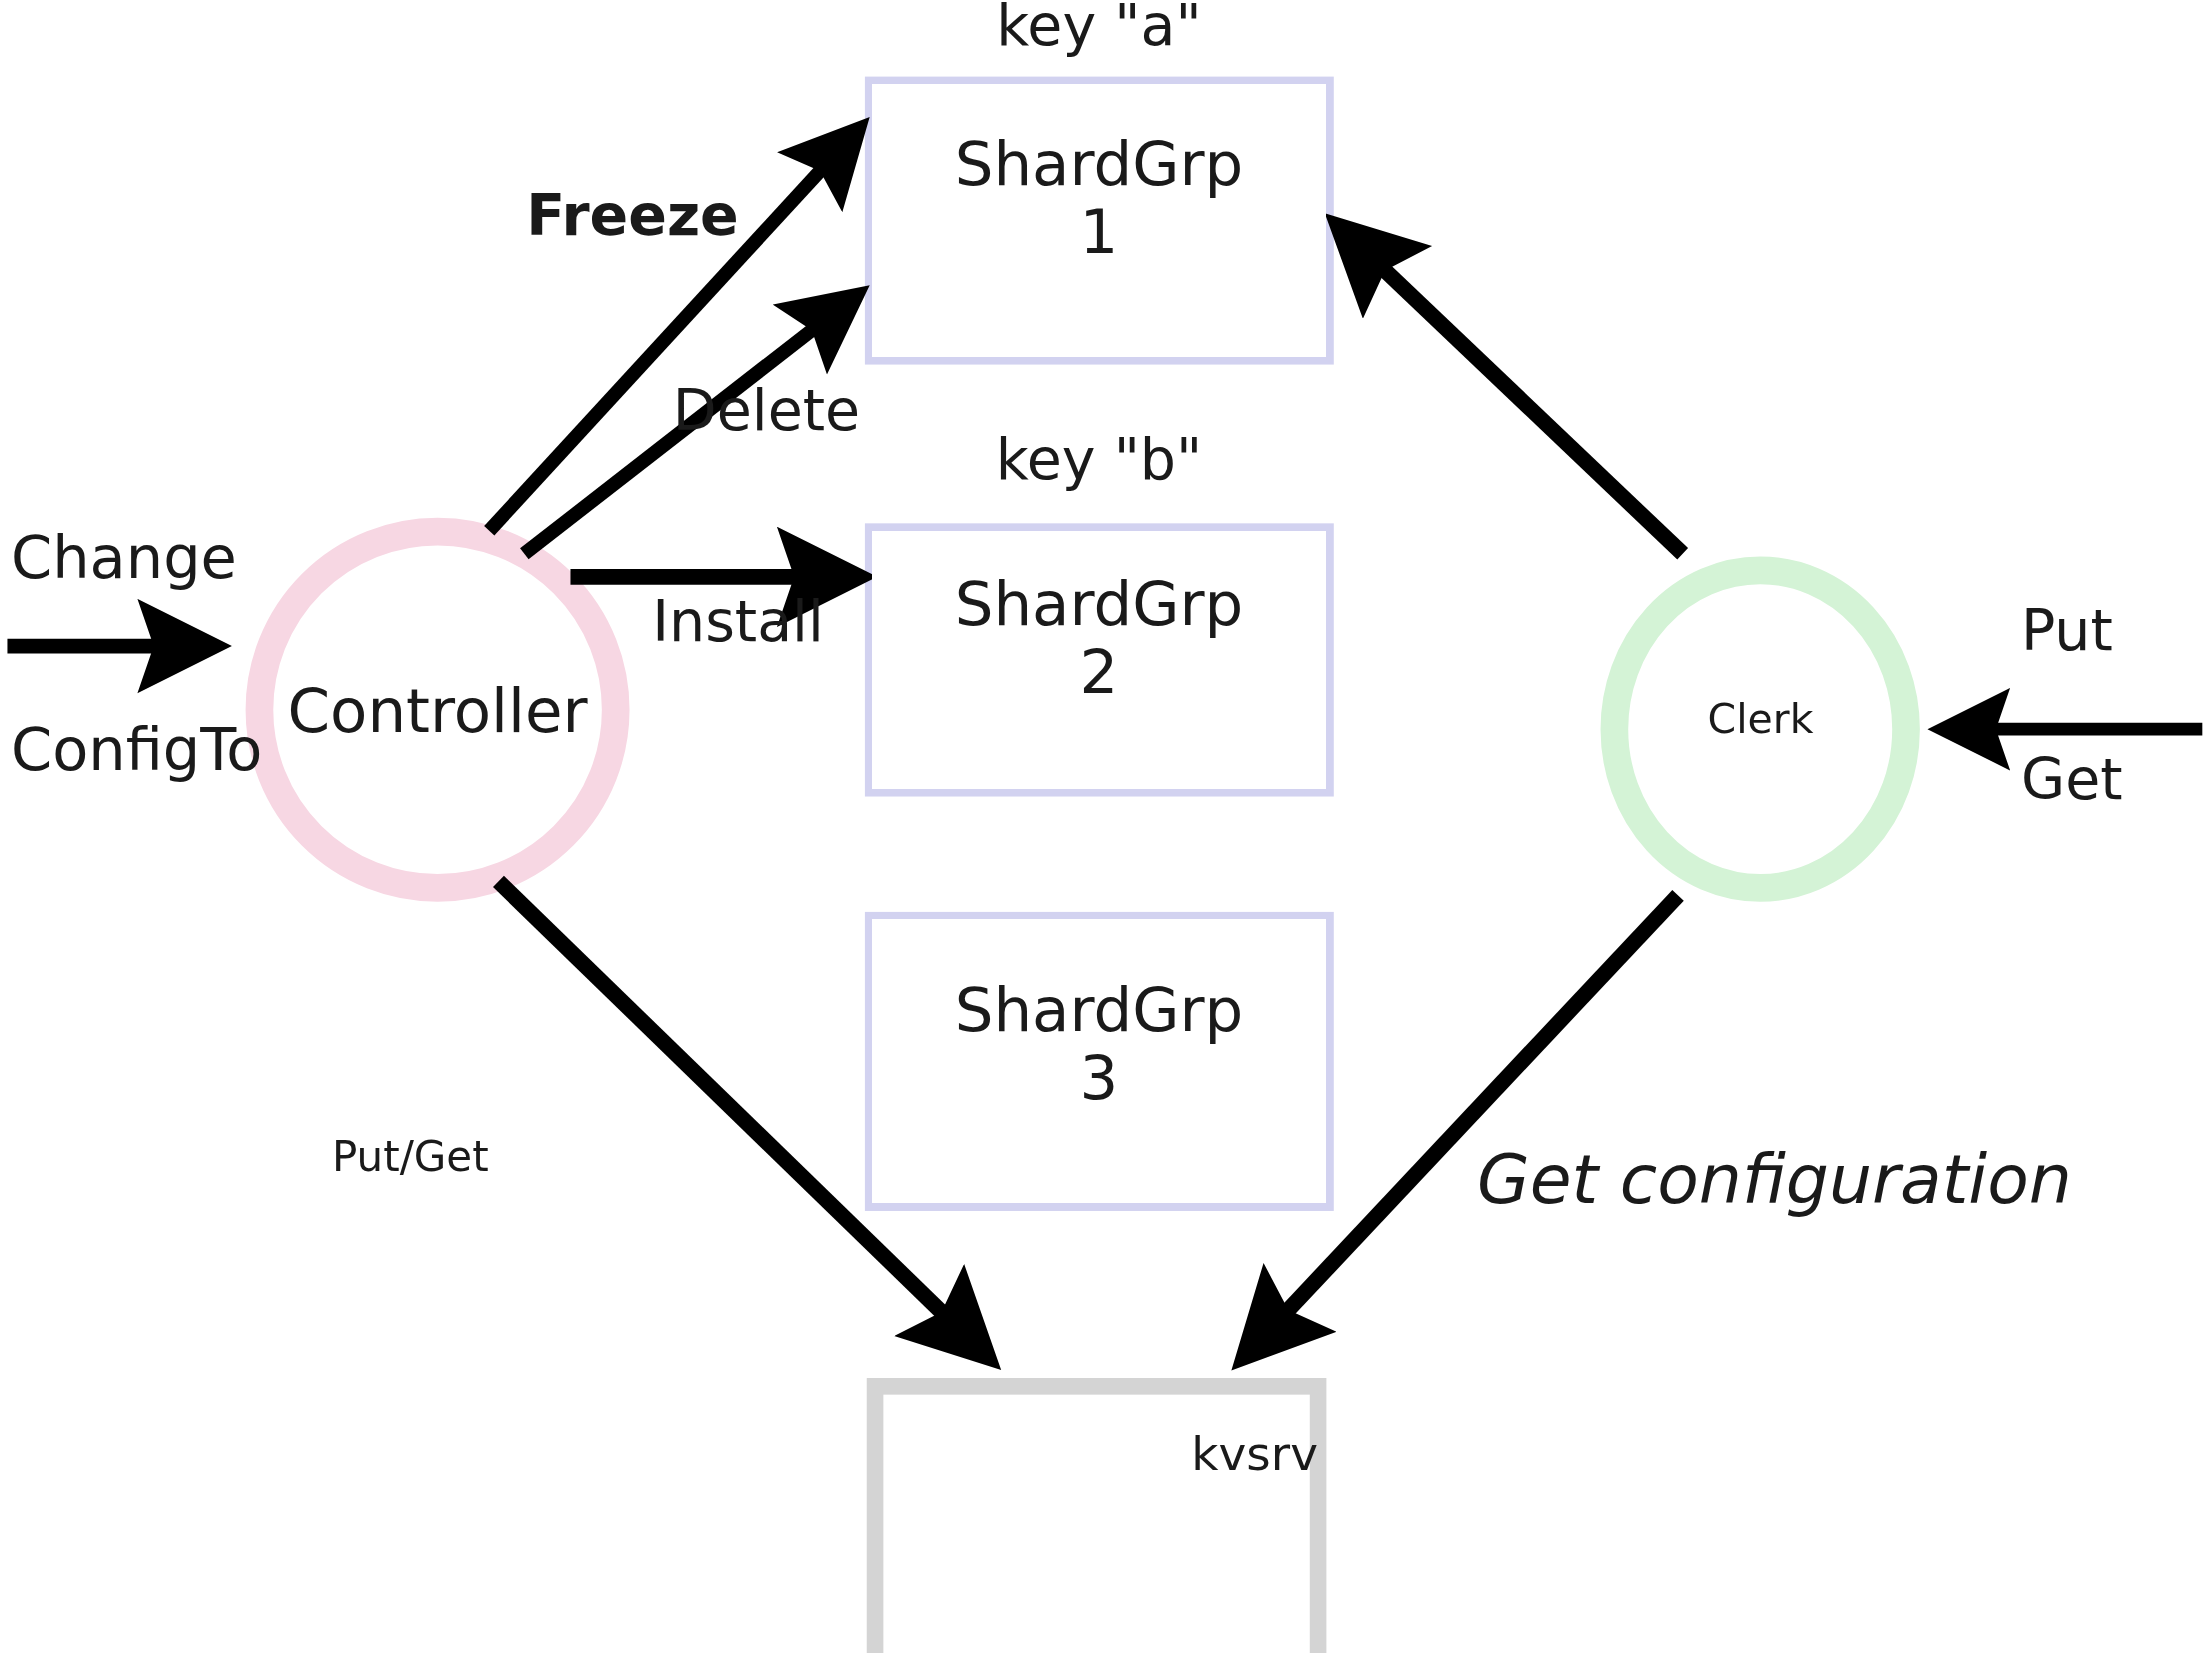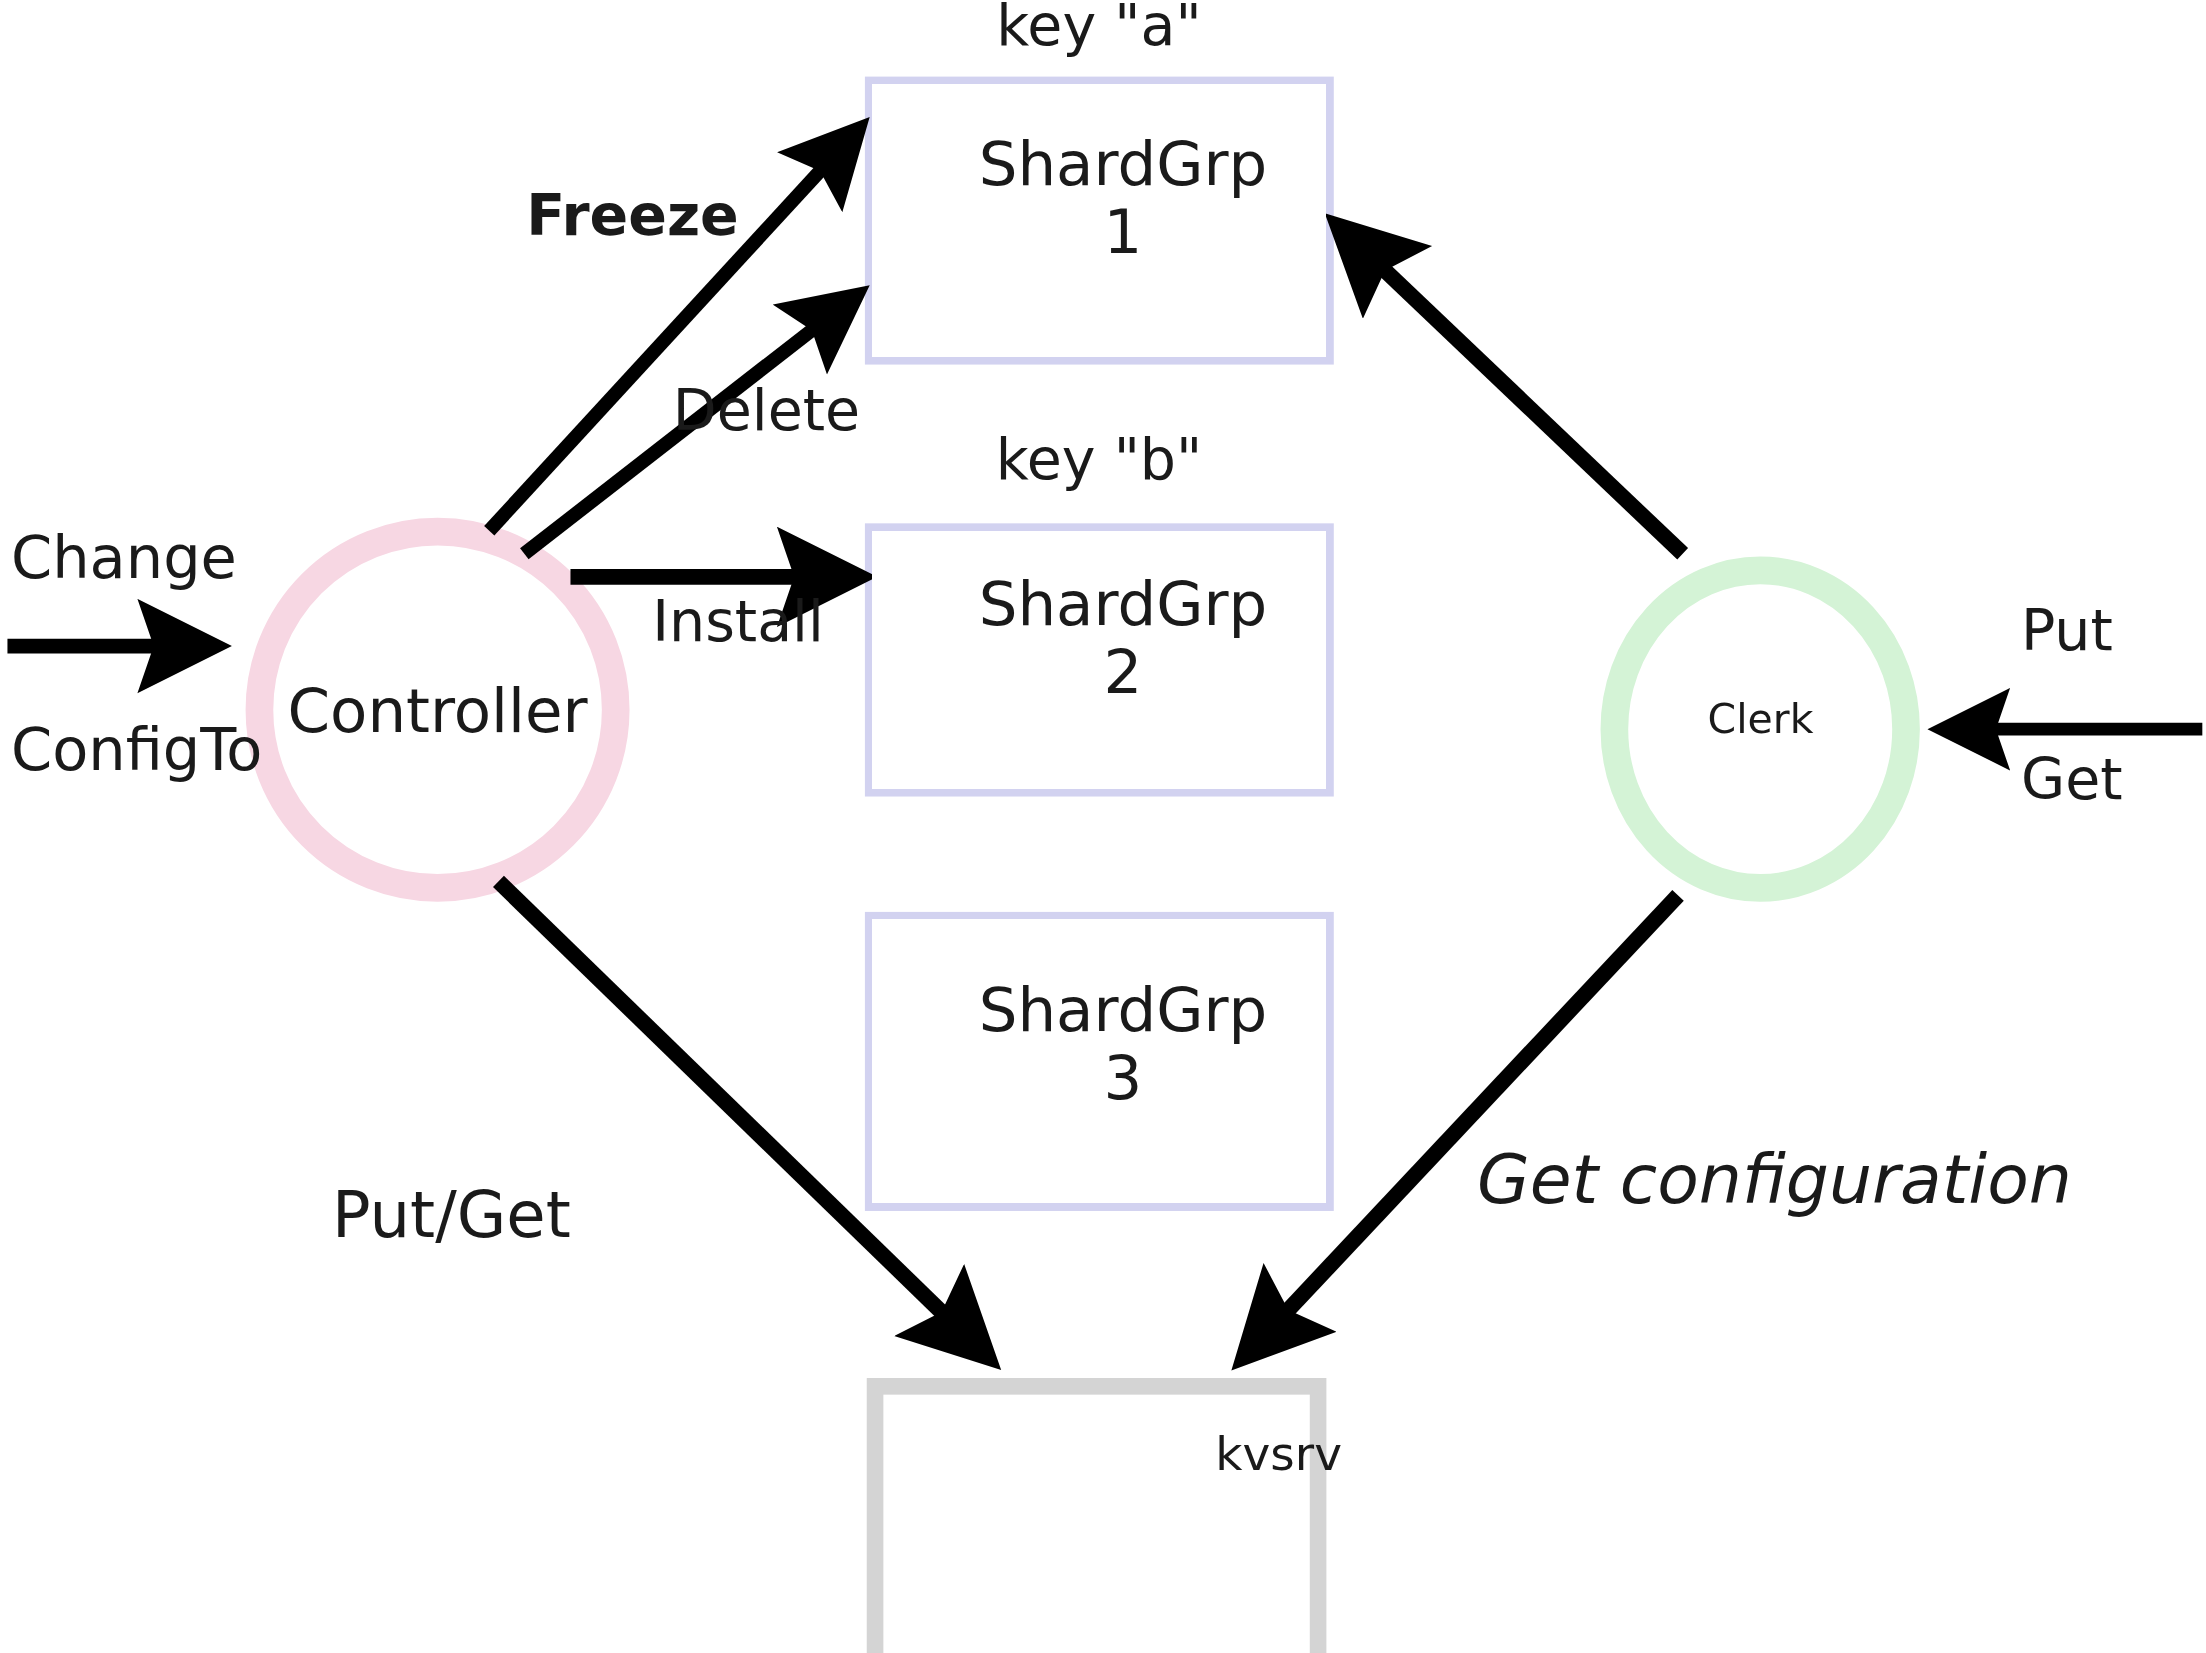--- a/index.html
+++ b/index.html
@@ -34,21 +34,20 @@
     line-height: 1.08;
     text-align: center;
     pointer-events: none;
   }
   .box-text {
     position: absolute;
     text-align: center;
     color: #1a1a1a;
     font-family: "DejaVu Sans", sans-serif;
     line-height: 1.12;
-    margin-left: 24px;
   }
   .shard-box {
     position: absolute;
     box-sizing: border-box;
     background: #ffffff;
   }
 </style>
 </head>
 <body>
 
@@ -124,21 +123,21 @@
     <div>Change</div>
     <div>ConfigTo</div>
   </div>
 
   <div class="edge-label" style="left:480px; top:185px; width:305px; font-size:57px;font-weight:bold;">Freeze</div>
 
   <div class="edge-label" style="left:618px; top:591px; width:240px; font-size:57px;">Install</div>
 
   <div class="edge-label" style="left:628px; top:380px; width:277px; font-size:57px;">Delete</div>
 
-  <div class="edge-label" style="left:332px; top:1043px; width:517px; font-size:64px; text-align:left;">
+  <div class="edge-label" style="left:332px; top:1043px; width:517px; font-size:42px; text-align:left;">
     <div>Put/Get</div>
   </div>
 
   <div class="edge-label" style="left:1477px; top:1143px; width:646px; font-size:68px; text-align:left;font-style:italic;">Get configuration</div>
 
   <div class="edge-label" style="left:2021px; top:600px; width:157px; font-size:57px; text-align:left;">Put</div>
 
   <div class="edge-label" style="left:2021px; top:749px; width:157px; font-size:57px; text-align:left;">Get</div>
 
 </div>

